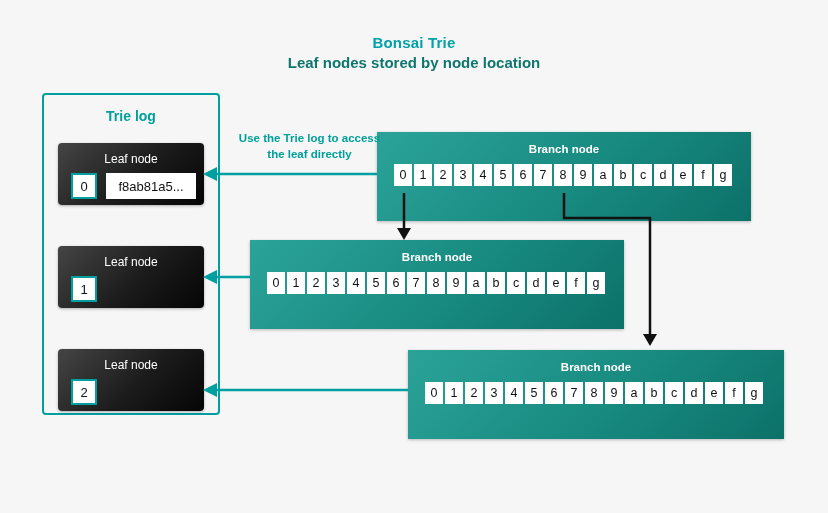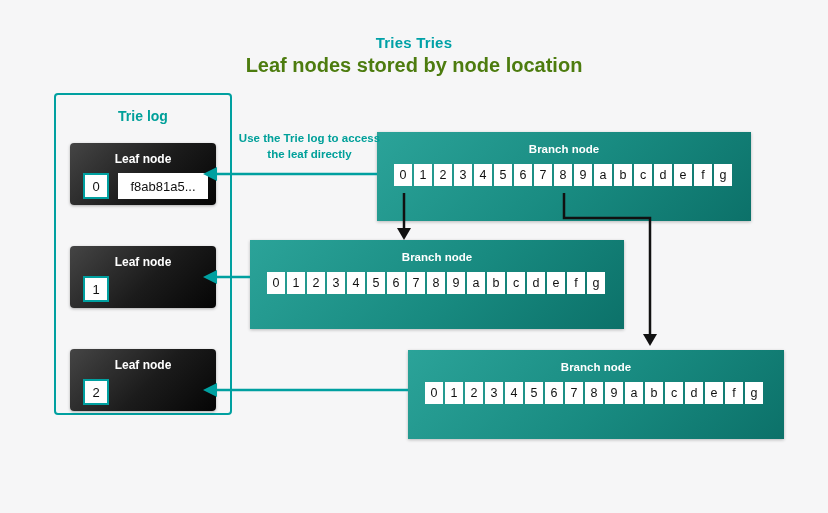--- a/index.html
+++ b/index.html
@@ -2,33 +2,33 @@
 <html><head>
 <meta charset="utf-8">
 <style>
   html,body{margin:0;padding:0;}
   body{font-family:"Liberation Sans","DejaVu Sans",sans-serif;background:#f6f6f7;}
   .canvas{position:relative;width:828px;height:513px;background:#f6f6f7;overflow:hidden;}
 
   
   .header{position:absolute;top:34px;left:0;width:828px;text-align:center;}
   .title{font-size:15px;font-weight:700;color:#00a1a7;letter-spacing:.2px;}
-  .subtitle{font-size:20px;font-weight:700;color:#4d7c0f;margin-top:3px;}
+  .subtitle{font-size:15px;font-weight:700;color:#0f766e;margin-top:3px;}
 
   
-  .trie-box{position:absolute;left:54px;top:93px;width:178px;height:322px;
+  .trie-box{position:absolute;left:42px;top:93px;width:178px;height:322px;
     border:2px solid #00a0a0;border-radius:4px;box-sizing:border-box;}
   .trie-title{margin-top:13px;text-align:center;font-size:14px;font-weight:700;color:#00a09a;}
 
   
   .leaf-card{position:absolute;left:14px;width:146px;height:62px;border-radius:4px;
     background:linear-gradient(135deg,#454545 0%,#1b1b1b 55%,#050505 100%);
     box-shadow:0 1px 3px rgba(0,0,0,.3);box-sizing:border-box;}
   .leaf-0{top:48px;} .leaf-1{top:151px;} .leaf-2{top:254px;}
-  .leaf-title{text-align:center;color:#ffffff;font-size:12px;font-weight:700;padding-top:9px;}
+  .leaf-title{text-align:center;color:#ffffff;font-size:12px;font-weight:400;padding-top:9px;}
   .leaf-row{display:flex;align-items:center;margin:7px 0 0 13px;}
   .index-box{width:22px;height:22px;background:#ffffff;border:2px solid #00a0a0;
     display:flex;align-items:center;justify-content:center;font-size:13px;color:#111;}
   .hash-box{width:90px;height:26px;background:#ffffff;margin-left:9px;
     display:flex;align-items:center;justify-content:center;font-size:13px;color:#111;}
 
   
   .branch-card{position:absolute;width:374px;height:89px;border-radius:0;
     background:linear-gradient(135deg,#2ba399 0%,#188a80 55%,#0c7169 100%);
     box-shadow:0 1px 3px rgba(0,0,0,.25);box-sizing:border-box;}
@@ -44,21 +44,21 @@
 
   
   .arrows{position:absolute;left:0;top:0;width:828px;height:513px;pointer-events:none;}
 </style>
 </head>
 <body>
 
 <div class="canvas">
 
   <div class="header">
-    <div class="title">Tries Tries</div>
+    <div class="title">Bonsai Trie</div>
     <div class="subtitle">Leaf nodes stored by node location</div>
   </div>
 
   <div class="trie-box">
     <div class="trie-title">Trie log</div>
 
     <div class="leaf-card leaf-0">
       <div class="leaf-title">Leaf node</div>
       <div class="leaf-row">
         <div class="index-box">0</div>

